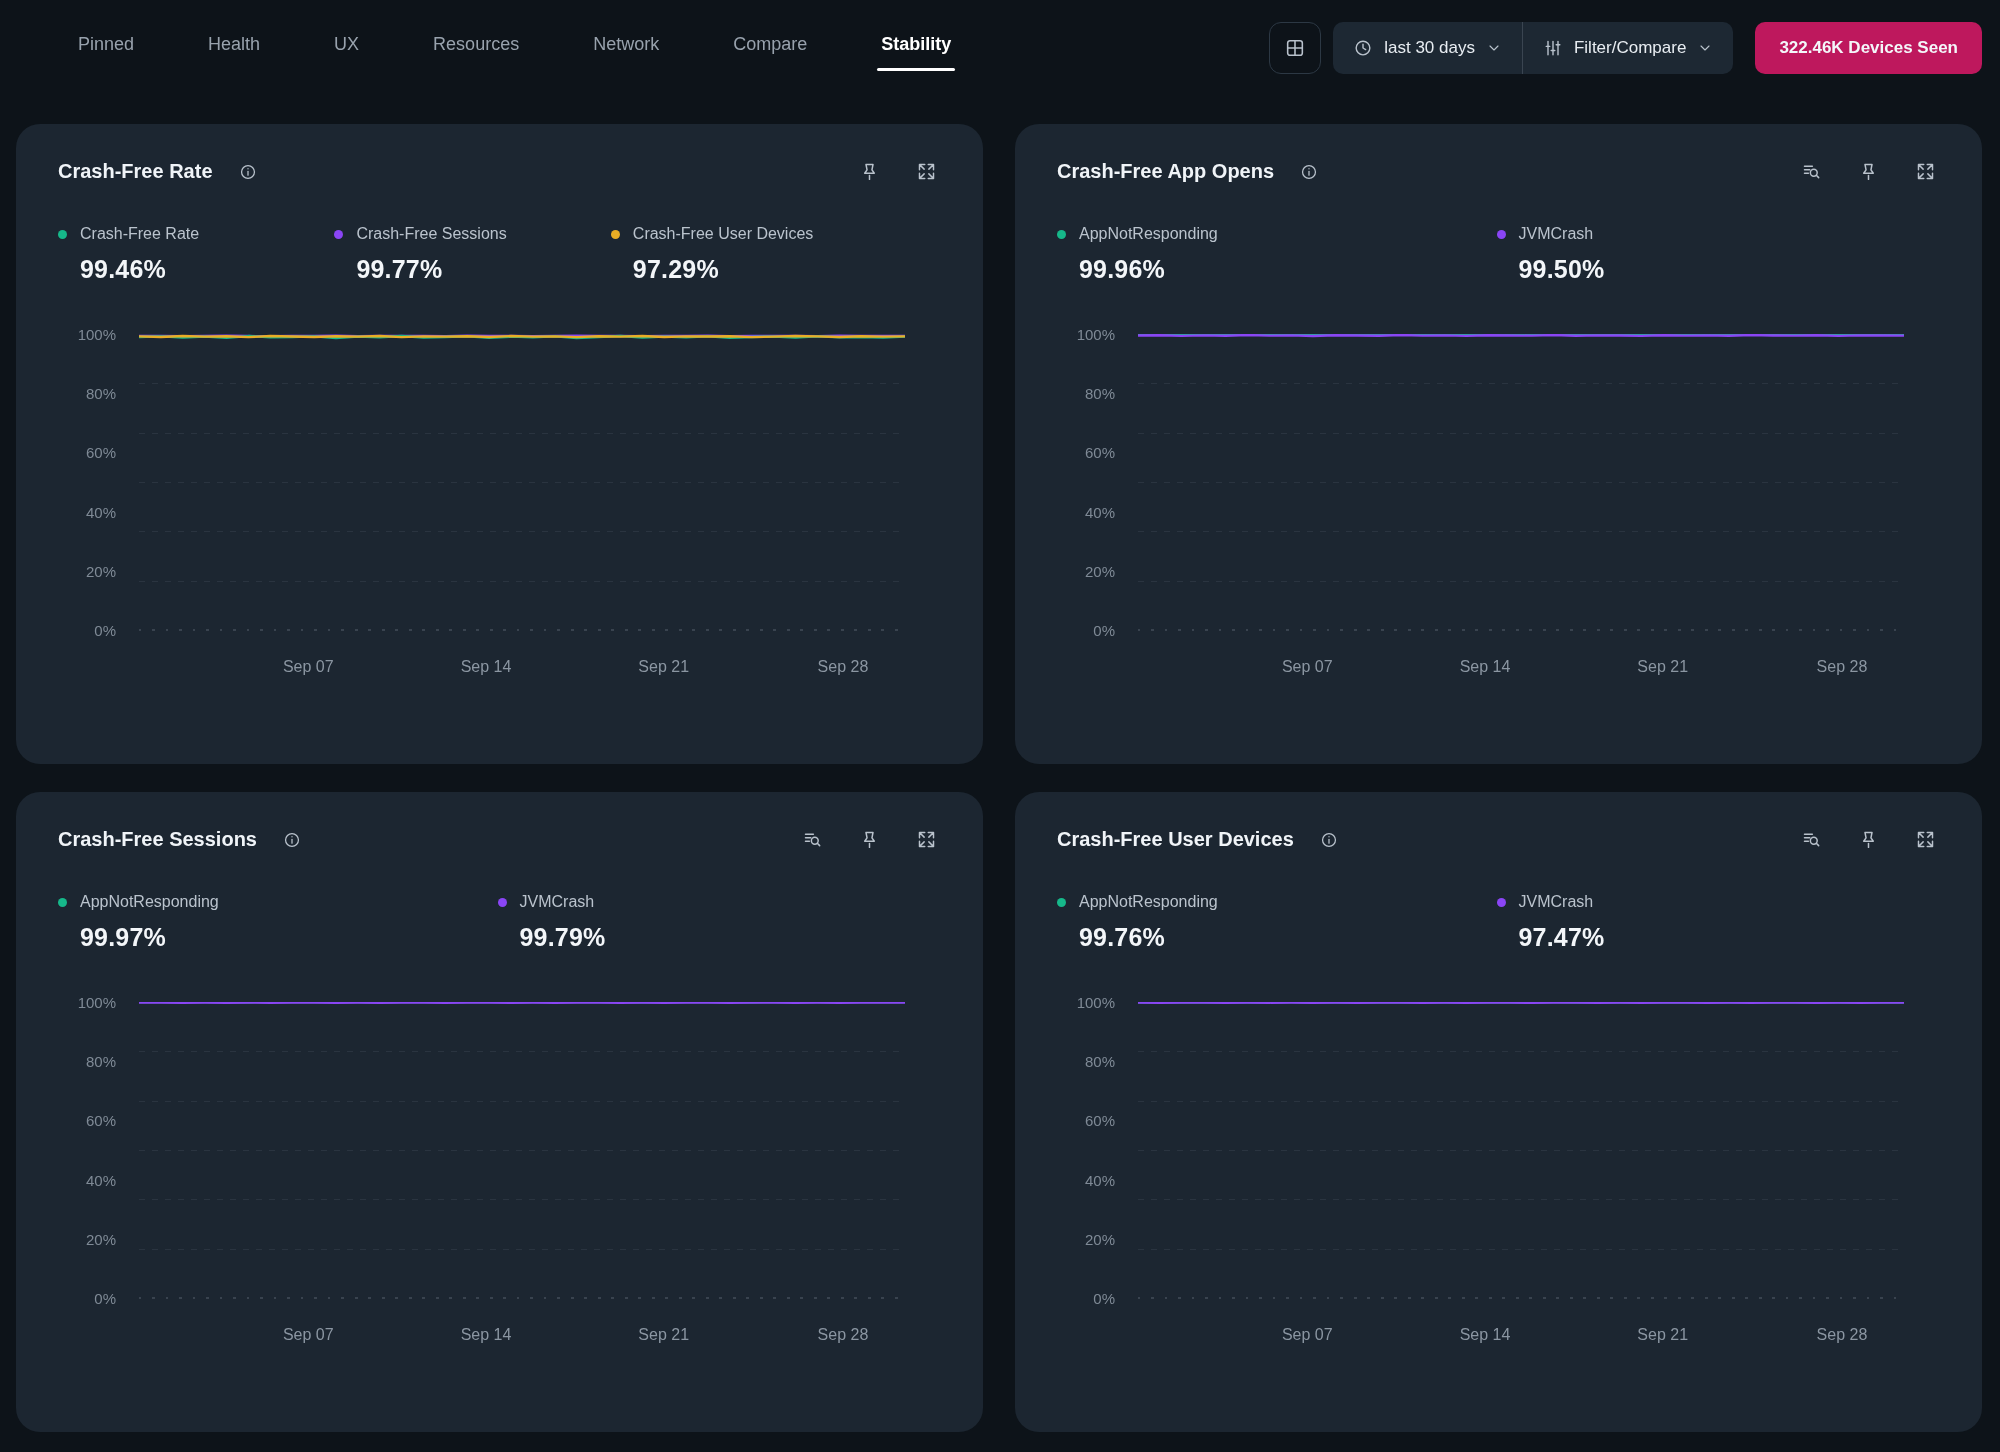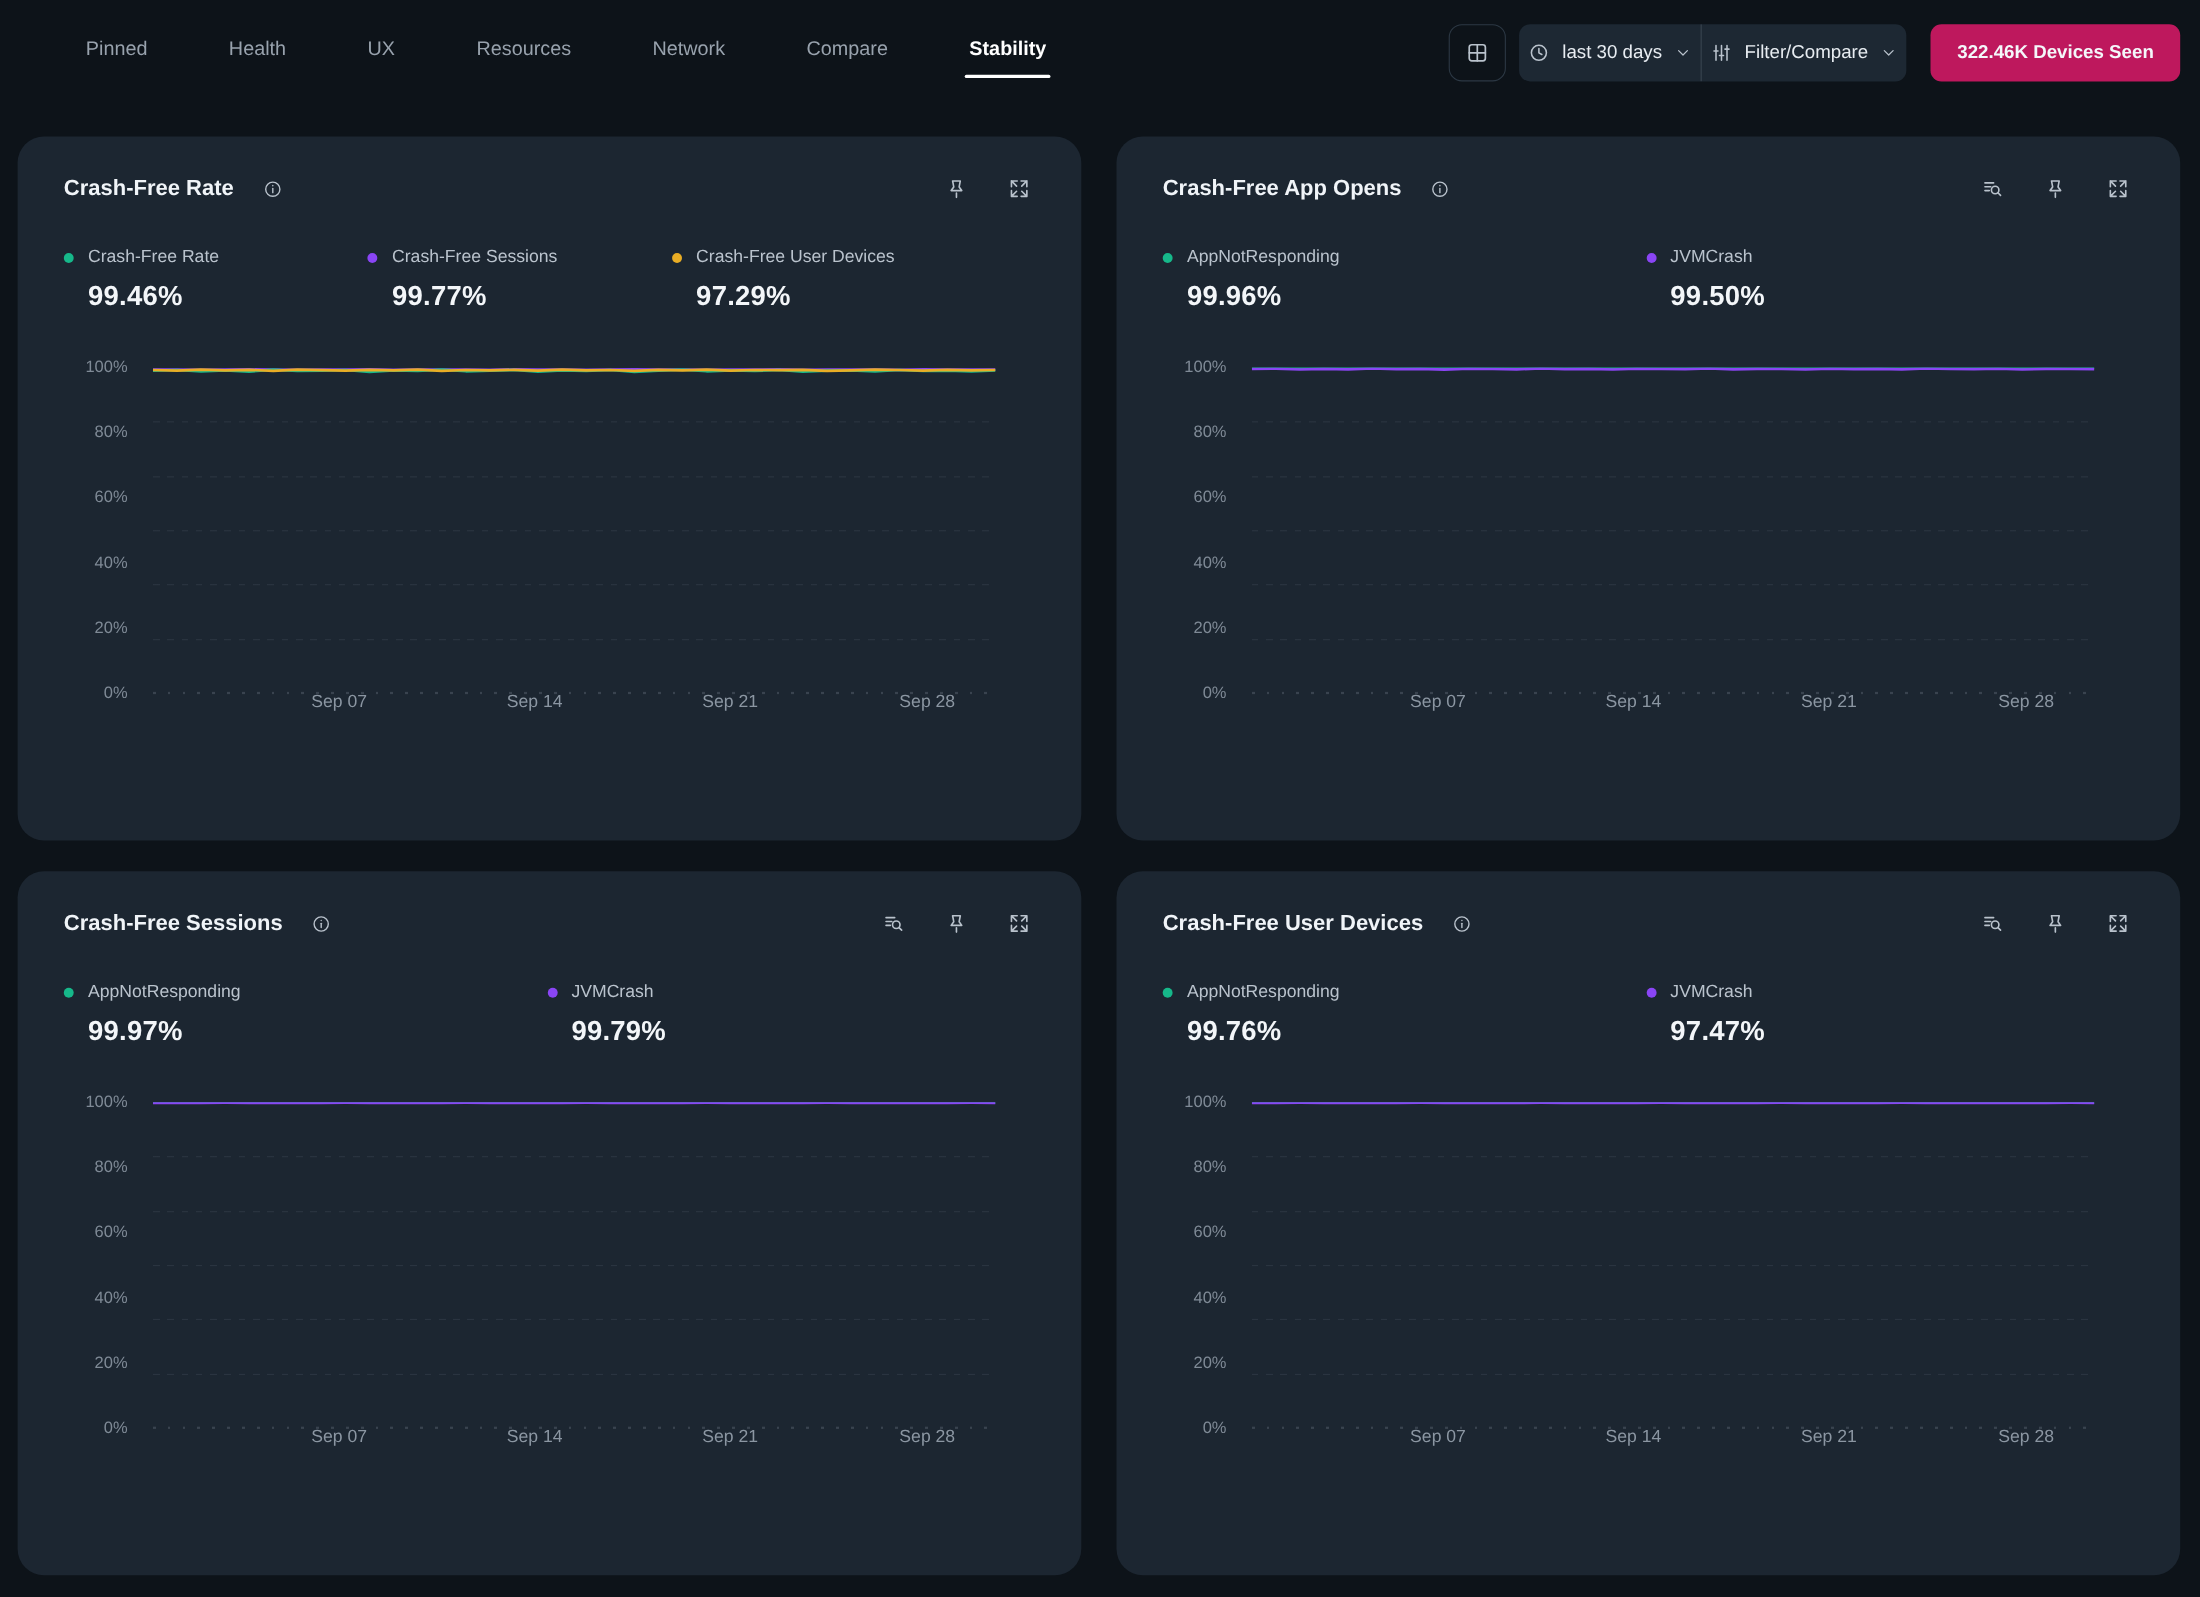--- a/index.html
+++ b/index.html
@@ -33,21 +33,21 @@
     width:52px; height:52px; border:1px solid #2c3844; border-radius:12px;
     display:flex; align-items:center; justify-content:center;
     background:transparent; cursor:pointer;
   }
   .pill-group {
     display:flex; align-items:stretch; background:#1d2833;
     border-radius:10px; overflow:hidden; height:52px;
   }
   .pill {
     display:flex; align-items:center; gap:11px;
-    padding:0 8px; font-size:17px; color:#e8edf2; cursor:pointer;
+    padding:0 20px; font-size:17px; color:#e8edf2; cursor:pointer;
   }
   .pill + .pill { border-left:1px solid #3a4551; }
   .badge {
     height:52px; display:flex; align-items:center;
     background:#be185d; border-radius:10px; padding:16px 24px;
     font-size:17px; font-weight:700; color:#f4f7fa;
     margin-left:10px;
   }
   svg.ic { display:block; stroke:#b9c2cc; fill:none; stroke-width:1.7;
            stroke-linecap:round; stroke-linejoin:round; }
@@ -87,21 +87,21 @@
     position:absolute; left:0; right:0; height:1px; z-index:1;
     background:repeating-linear-gradient(to right,#2a3440 0 6px,transparent 6px 13px);
   }
   .grid-base {
     position:absolute; left:0; right:0; bottom:-1px; height:2px; z-index:1;
     background:repeating-linear-gradient(to right,#39434f 0 2.5px,transparent 2.5px 13.5px);
   }
   .plot svg { position:absolute; inset:0; width:100%; height:100%; z-index:2; }
   .xlabels { position:relative; height:42px; margin-left:81px; }
   .xlabel {
-    position:absolute; top:0; transform:translateX(-50%);
+    position:absolute; top:28px; transform:translateX(-50%);
     font-size:16px; color:#8b96a2; white-space:nowrap;
   }
 </style>
 </head>
 <body>
 
 <div class="header">
   <nav class="tabs">
     <span class="tab">Pinned</span>
     <span class="tab">Health</span>

